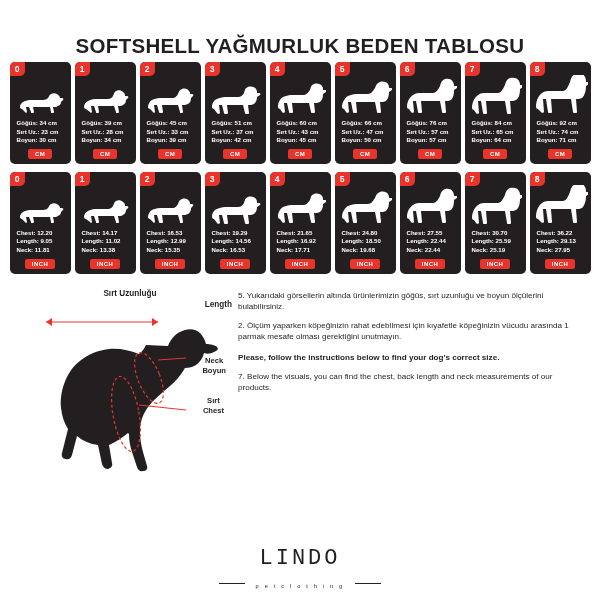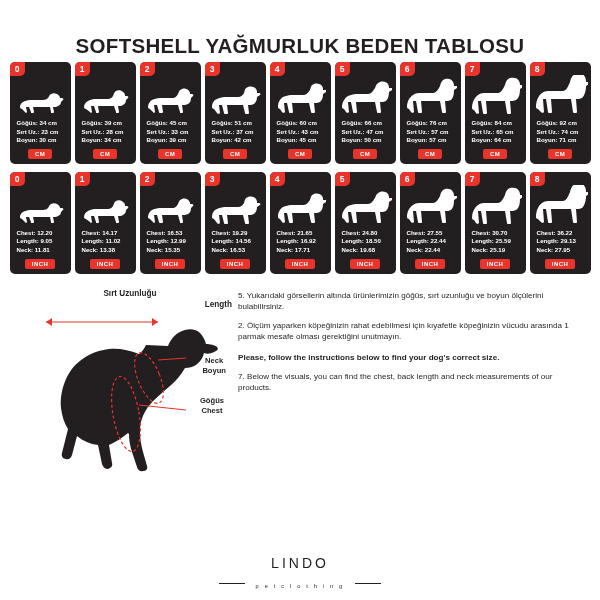--- a/index.html
+++ b/index.html
@@ -131,22 +131,22 @@
   .texts p.gap-top { margin-top: 9px; }
 
   
   .footer {
     position: absolute;
     left: 0; right: 0;
     bottom: 8px;
     text-align: center;
   }
   .logo-name {
-    font-family: Liberation Sans, sans-serif;
-    font-size: 14px;
+    font-family: Liberation Mono, monospace;
+    font-size: 22px;
     letter-spacing: 3px;
     color: #231f20;
     text-align: center;
   }
   .logo-sub {
     font-size: 5.6px;
     letter-spacing: 2.2px;
     color: #231f20;
     margin-top: 2px;
   }
@@ -477,21 +477,21 @@
             <line x1="121" y1="95" x2="168" y2="100"></line>
           </g>
         </svg>
 
         <div class="label label-neck">
           <div>Neck</div>
           <div>Boyun</div>
         </div>
 
         <div class="label label-chest">
-          <div>Göğüs</div>
+          <div>Sırt</div>
           <div>Chest</div>
         </div>
       </div>
     </div>
 
     <div class="texts">
       <p>5. Yukarıdaki görsellerin altında ürünlerimizin göğüs, sırt uzunluğu ve boyun ölçülerini bulabilirsiniz.</p>
       <p>2. Ölçüm yaparken köpeğinizin rahat edebilmesi için kıyafetle köpeğinizin vücudu arasında 1 parmak mesafe olması gerektiğini unutmayın.</p>
       <p class="strong gap-top">Please, follow the instructions below to find your dog's correct size.</p>
       <p>7. Below the visuals, you can find the chest, back length and neck measurements of our products.</p>

